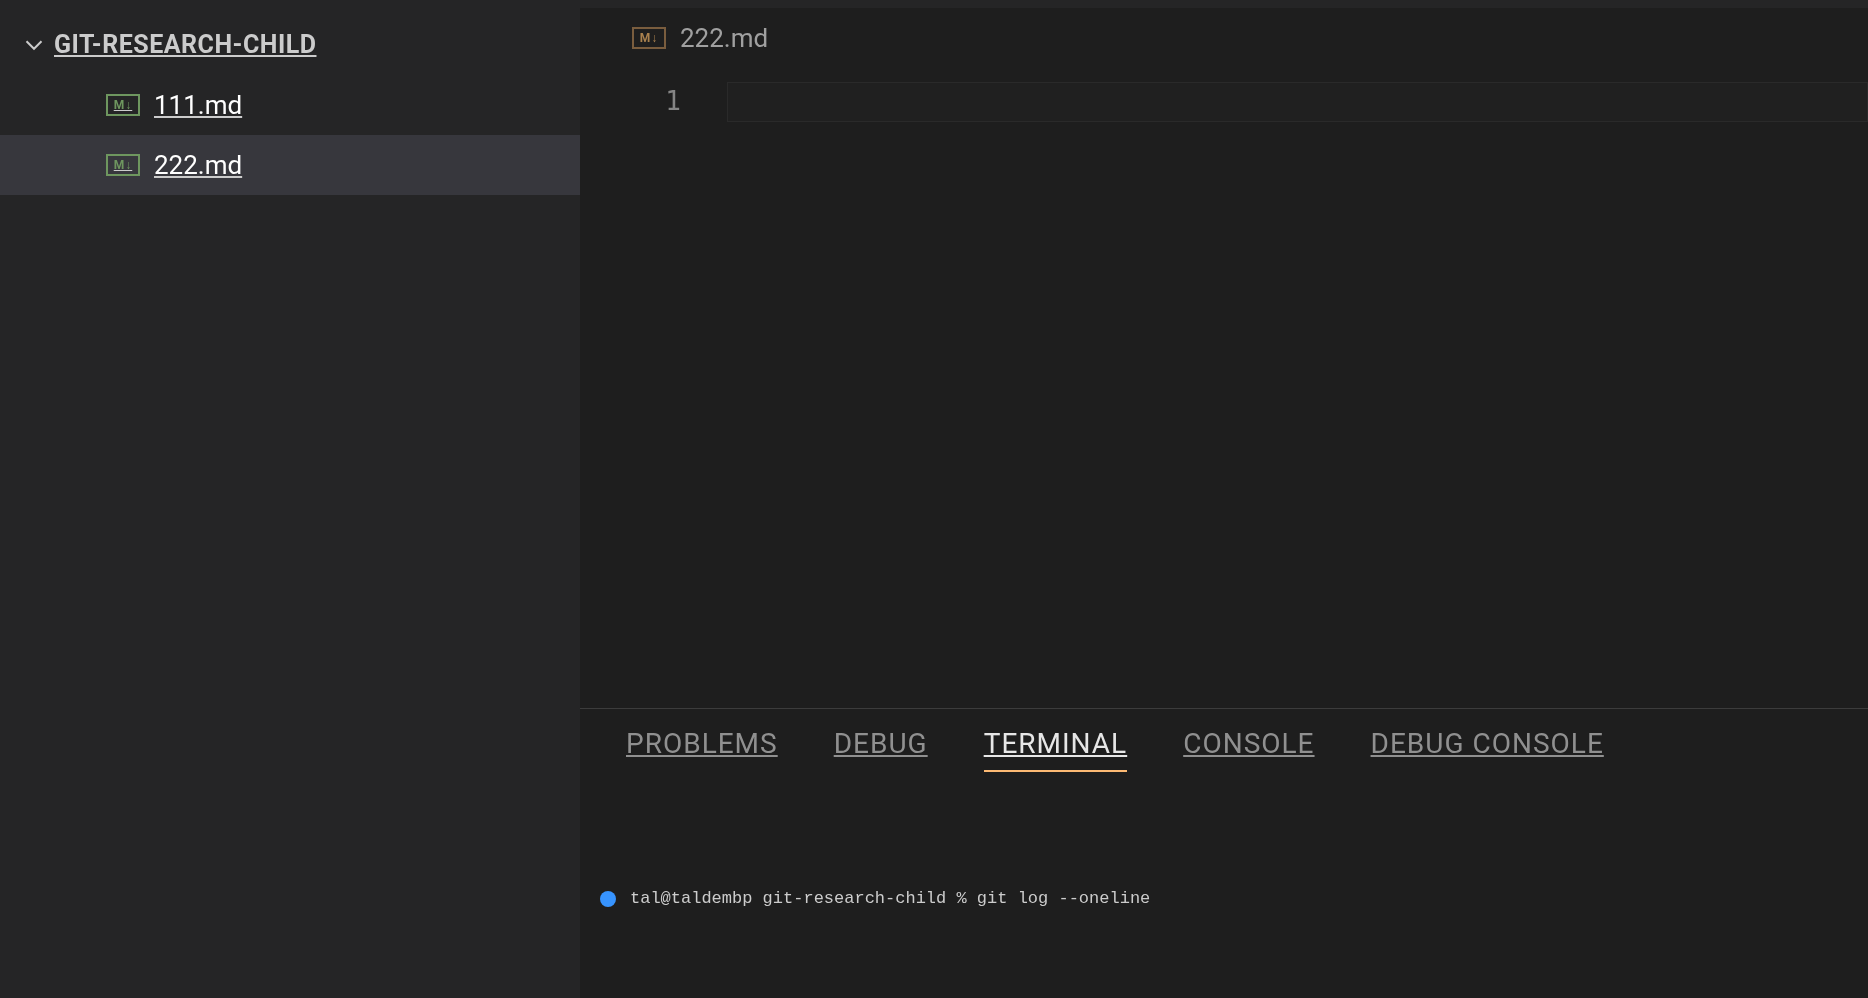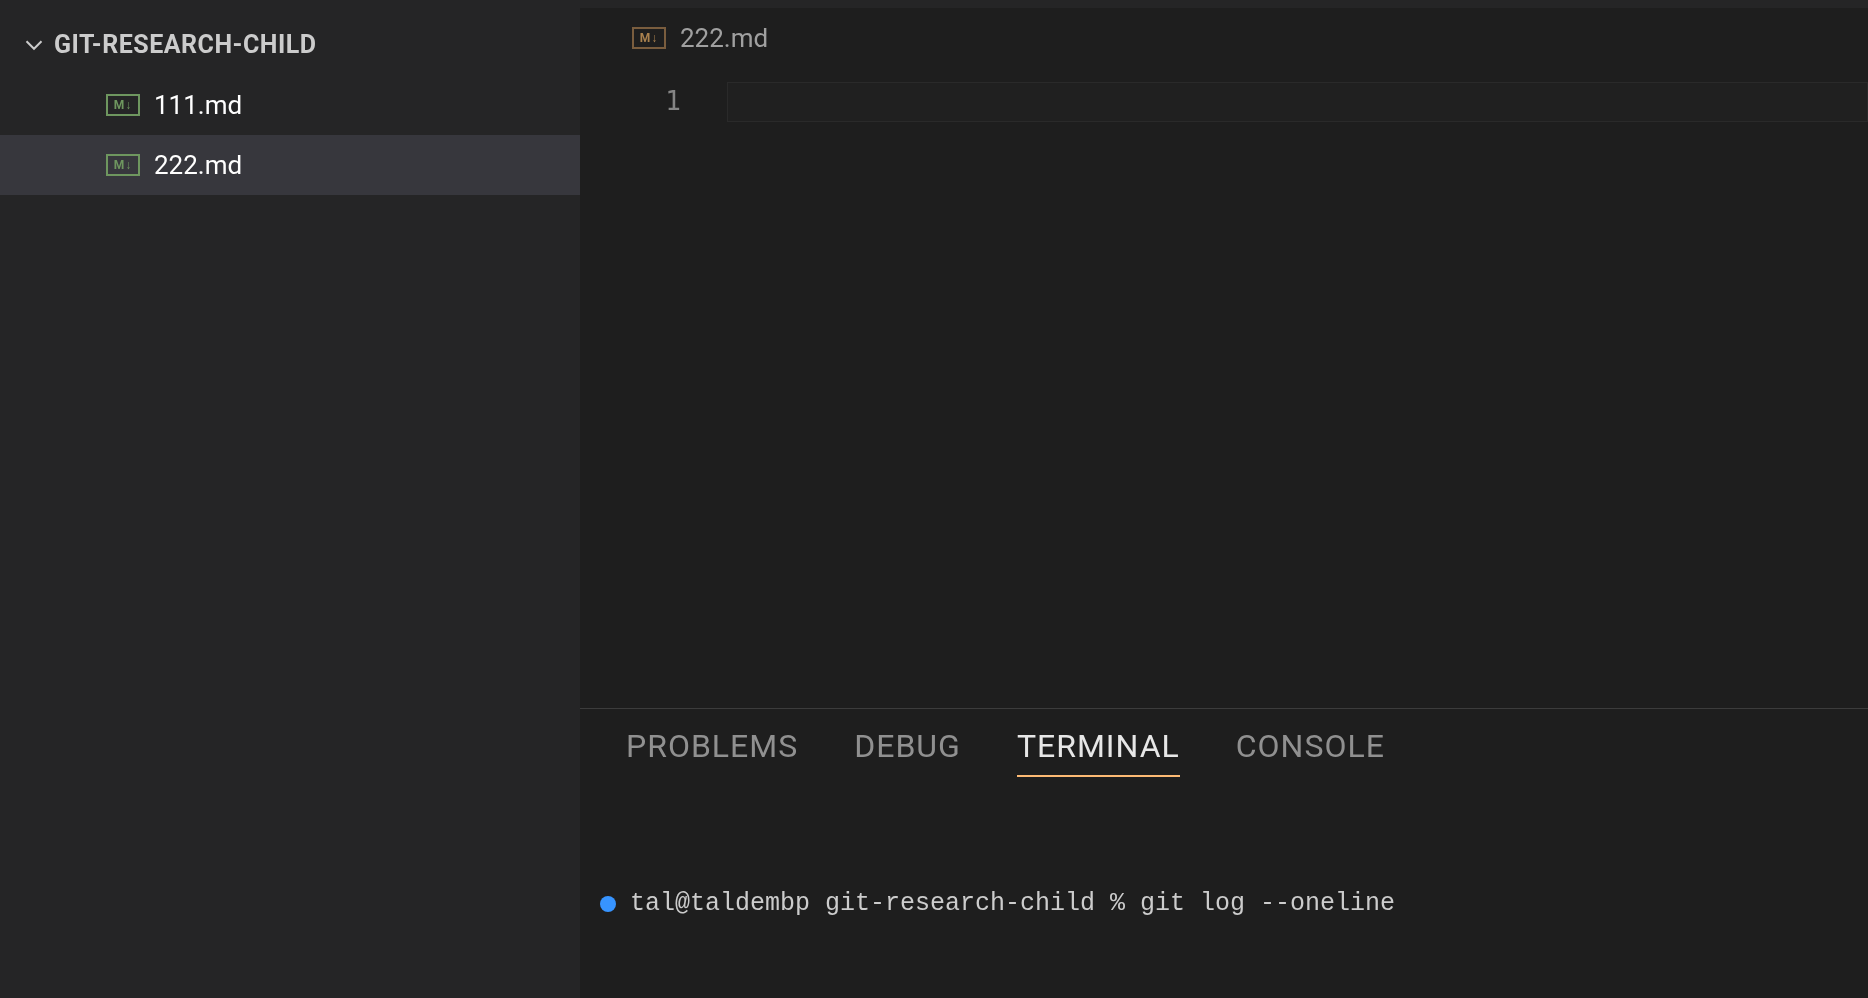--- a/index.html
+++ b/index.html
@@ -16,20 +16,21 @@
     width: 100%;
     height: 100%;
   }
   
   .sidebar {
     width: 580px;
     background: #252526;
     display: flex;
     flex-direction: column;
     padding-top: 20px;
+    text-decoration: underline;
   }
   .explorer-header {
     display: flex;
     align-items: center;
     gap: 10px;
     padding: 10px 24px 16px 24px;
     cursor: pointer;
   }
   .chevron-down {
     width: 20px;
@@ -133,35 +134,36 @@
     display: flex;
     flex-direction: column;
   }
   .panel-tabs {
     display: flex;
     gap: 56px;
     padding: 18px 0 10px 46px;
     align-items: flex-start;
   }
   .panel-tab {
-    font-size: 32px;
+    font-size: 28px;
     letter-spacing: 1px;
     color: #909090;
     cursor: pointer;
     padding-bottom: 10px;
+    text-decoration: underline;
   }
   .panel-tab.active {
     color: #e7e7e7;
     border-bottom: 2px solid #fdba74;
   }
   .terminal {
     flex: 1;
     padding: 12px 0 0 20px;
     font-family: Menlo, Consolas, "Courier New", monospace;
-    font-size: 25px;
+    font-size: 17px;
     line-height: 42px;
     color: #cccccc;
     white-space: pre;
     overflow: hidden;
   }
   .term-line {
     display: flex;
     align-items: center;
     gap: 14px;
   }
@@ -214,20 +216,21 @@
         <div class="code-line-highlight"></div>
       </div>
     </div>
 
     <div class="panel">
       <div class="panel-tabs">
         <div class="panel-tab">PROBLEMS</div>
         <div class="panel-tab">DEBUG</div>
         <div class="panel-tab active">TERMINAL</div>
         <div class="panel-tab">CONSOLE</div>
+        <div class="panel-tab">DEBUG CONSOLE</div>
       </div>
 
       <div class="terminal">
         <div class="term-line">
           <span class="dot-filled"></span>
           <span class="term-content">tal@taldembp git-research-child % git log --oneline</span>
         </div>
         
         
         

